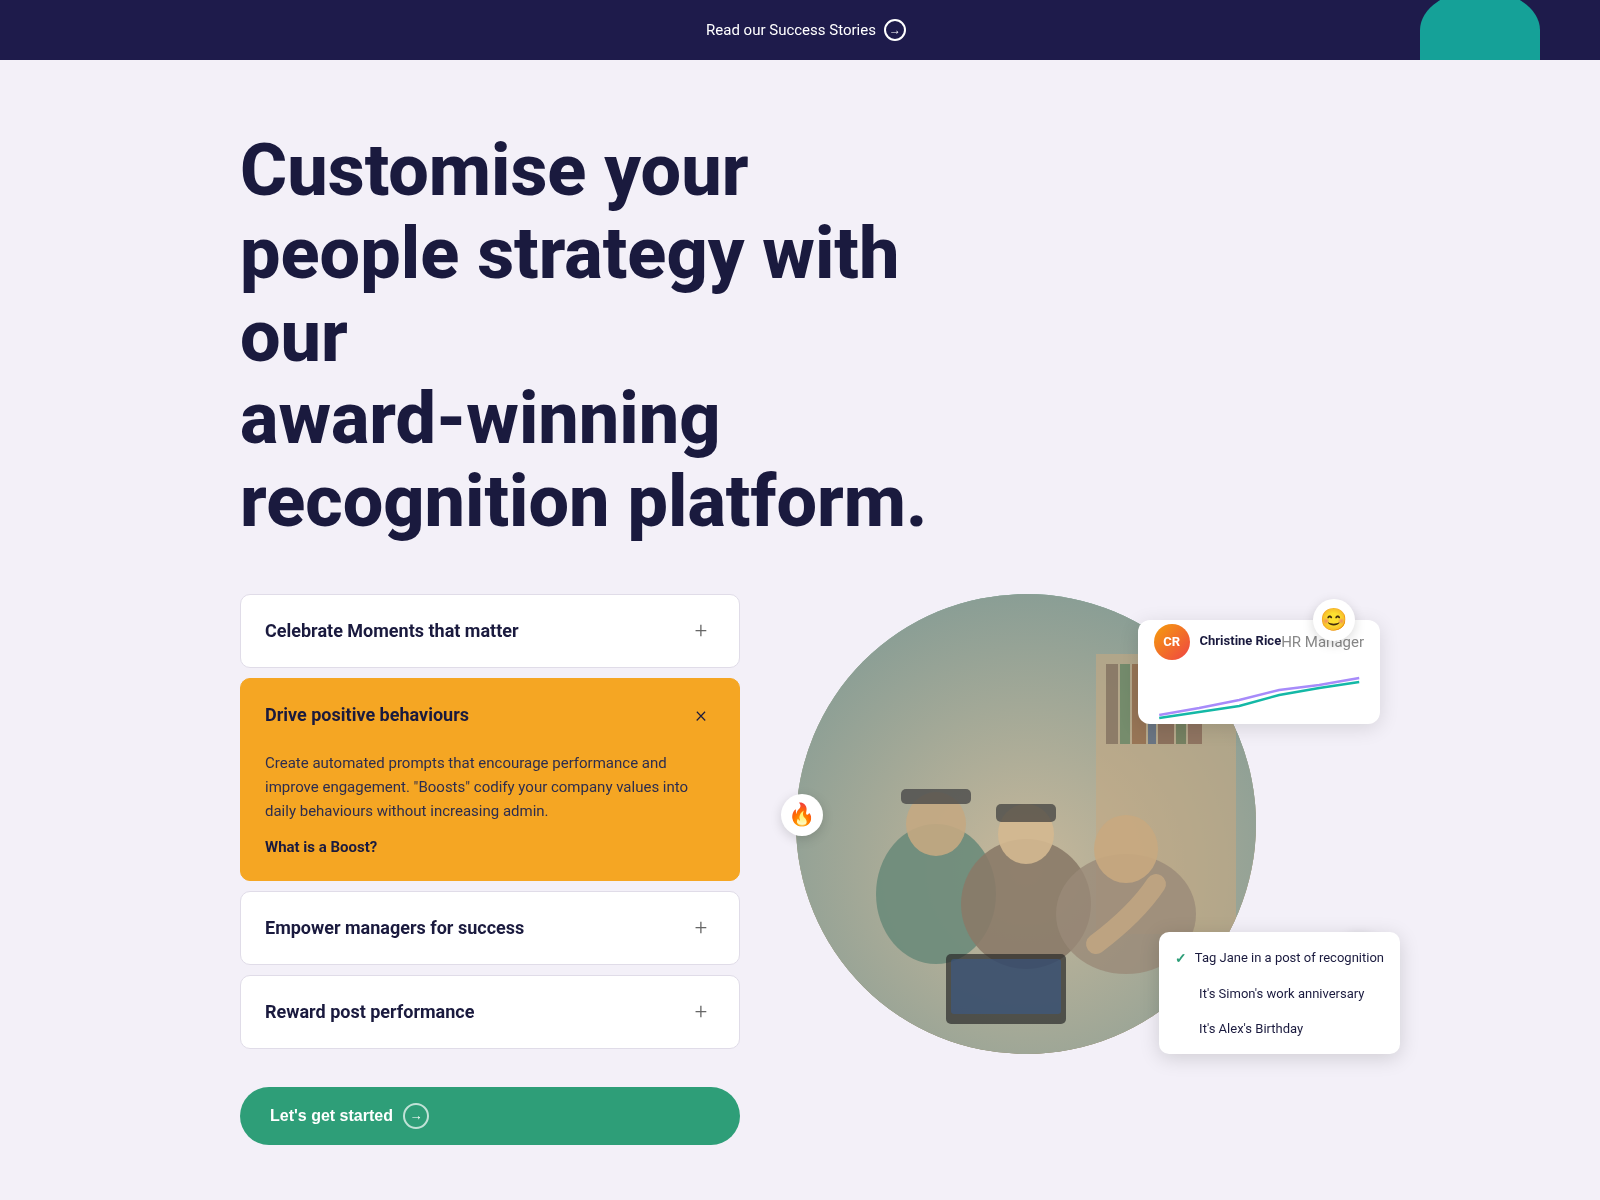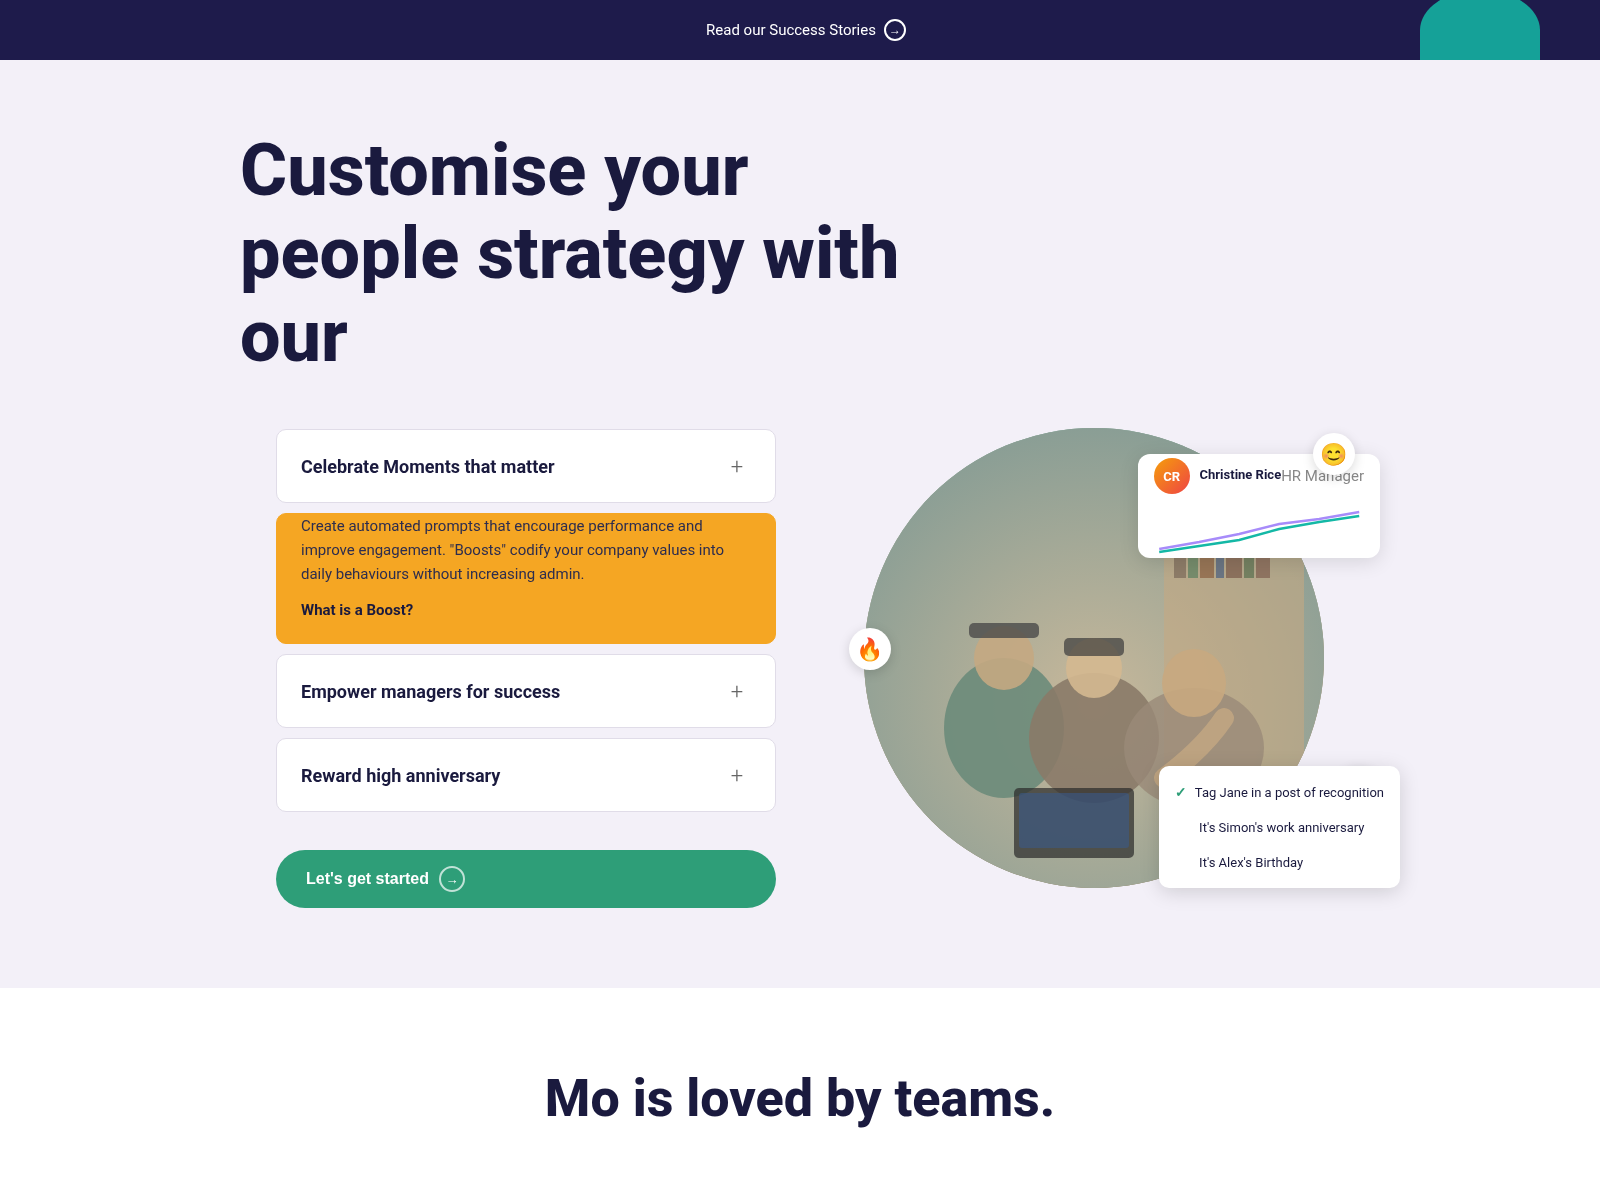--- a/index.html
+++ b/index.html
@@ -65,23 +65,22 @@
       font-size: 72px;
       font-weight: 800;
       color: #1a1a3e;
       line-height: 1.15;
       max-width: 700px;
       margin-bottom: 50px;
     }
 
     .content-row {
       display: flex;
-      gap: 88px;
-      align-items: flex-end;
-      margin-left: 36px;
+      gap: 56px;
+      align-items: flex-start;
     }
 
     
     .accordion {
       flex: 0 0 500px;
       display: flex;
       flex-direction: column;
       gap: 0;
     }
 
@@ -337,51 +336,56 @@
     <div class="top-banner-arrow">→</div>
   </div>
   <div class="teal-shape"></div>
 </div>
 
 <div class="main-section">
   <div class="container">
 
     <h1 class="headline">
       <span>Customise your people strategy with our</span><br>
+      <span>award-winning recognition platform.</span>
     </h1>
 
     <div class="content-row">
 
       <div class="accordion">
 
         <div class="accordion-item">
           <div class="accordion-header">
             <span class="accordion-header-title">Celebrate Moments that matter</span>
             <div class="accordion-icon">+</div>
           </div>
         </div>
 
         <div class="accordion-item active" style="position:relative;">
           <div style="position:absolute; left:-8px; top:0; bottom:0; width:8px; background:#f5a623; border-radius:4px 0 0 4px;"></div>
+          <div class="accordion-header">
+            <span class="accordion-header-title">Drive positive behaviours</span>
+            <div class="accordion-icon">×</div>
+          </div>
           <div class="accordion-body">
             <p>Create automated prompts that encourage performance and improve engagement. "Boosts" codify your company values into daily behaviours without increasing admin.</p>
             <a href="#">What is a Boost?</a>
           </div>
         </div>
 
         <div class="accordion-item">
           <div class="accordion-header">
             <span class="accordion-header-title">Empower managers for success</span>
             <div class="accordion-icon">+</div>
           </div>
         </div>
 
         <div class="accordion-item">
           <div class="accordion-header">
-            <span class="accordion-header-title">Reward high anniversary</span>
+            <span class="accordion-header-title">Reward post performance</span>
             <div class="accordion-icon">+</div>
           </div>
         </div>
 
         <button class="cta-button">
           <span>Let's get started</span>
           <div class="cta-arrow">→</div>
         </button>
       </div>
 

